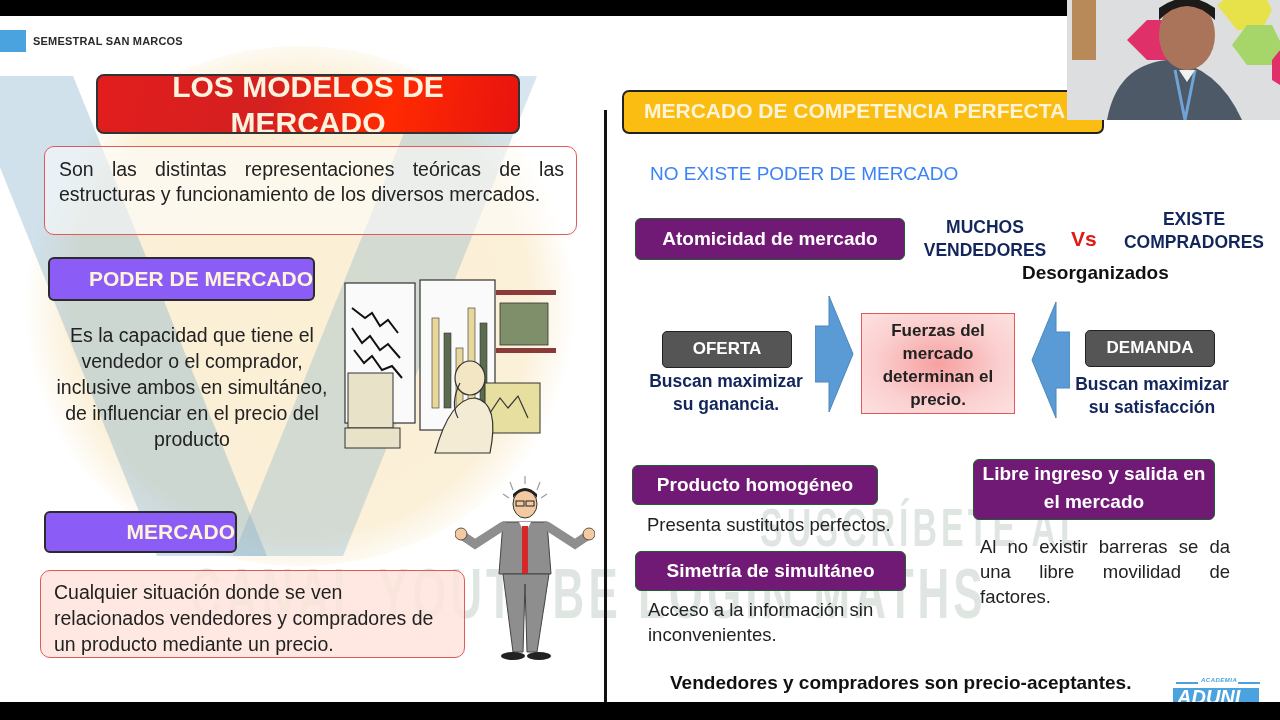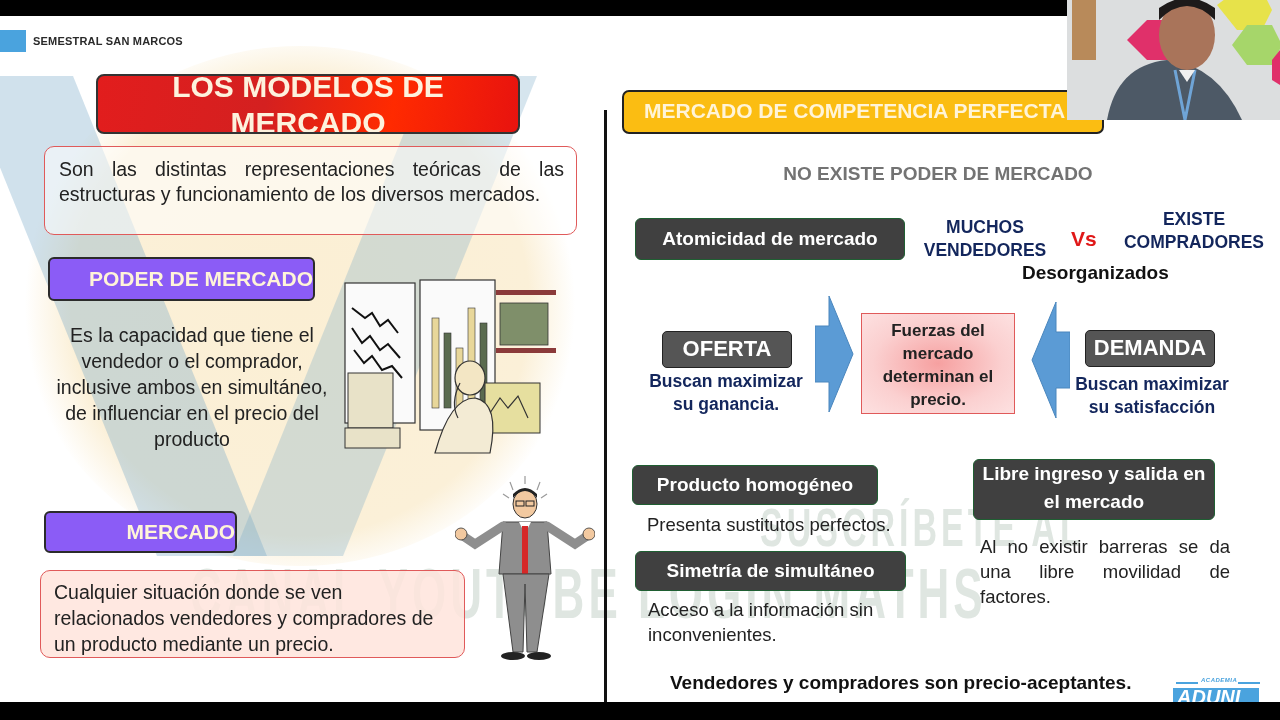--- a/index.html
+++ b/index.html
@@ -38,35 +38,35 @@
   .illus-man { position: absolute; left: 455px; top: 458px; width: 140px; height: 190px; }
 
   .merc-box { position: absolute; left: 40px; top: 554px; width: 425px; height: 88px; border: 1.5px solid #e05a5a; border-radius: 10px; background: rgba(255,228,220,0.85); }
   .merc-text { position: absolute; left: 13px; top: 8px; width: 400px; font-size: 19.5px; line-height: 26px; color: #222; }
 
   .divider { position: absolute; left: 604px; top: 94px; width: 3px; height: 592px; background: #111; }
 
   .mcp-pill { position: absolute; left: 622px; top: 74px; width: 482px; height: 44px; border: 2px solid #222; border-radius: 7px; background: #fbbd12; }
   .mcp-text { position: absolute; left: 20px; top: 7px; font-size: 21px; font-weight: bold; color: #fff4d8; white-space: nowrap; }
 
-  .no-poder { position: absolute; left: 650px; top: 147px; width: 576px; text-align: center; font-size: 19px; font-weight: bold; color: #737373; }
-
-  .green-pill { position: absolute; border: 1.5px solid #1f5f32; border-radius: 6px; background: #404040; color: #fff; font-weight: bold; text-align: center; font-size: 19px; }
+  .no-poder { position: absolute; left: 650px; top: 147px; width: 576px; font-size: 19px; font-weight: normal; color: #3b82f6; }
+
+  .green-pill { position: absolute; border: 1.5px solid #1f5f32; border-radius: 6px; background: #701a75; color: #fff; font-weight: bold; text-align: center; font-size: 19px; }
   .atom { left: 635px; top: 202px; width: 270px; height: 42px; line-height: 40px; }
   .prod { left: 632px; top: 449px; width: 246px; height: 40px; line-height: 38px; }
   .sim  { left: 635px; top: 535px; width: 271px; height: 40px; line-height: 38px; }
   .libre { left: 973px; top: 443px; width: 242px; height: 61px; line-height: 28px; padding-top: 0; }
 
   .navy { position: absolute; color: #13265c; font-weight: bold; text-align: center; font-size: 17.5px; line-height: 23px; }
   .vend { left: 920px; top: 200px; width: 130px; }
   .comp { left: 1118px; top: 192px; width: 152px; }
   .vs { position: absolute; left: 1071px; top: 211px; font-size: 21px; font-weight: bold; color: #e01818; }
   .desorg { position: absolute; left: 1022px; top: 246px; font-size: 19px; font-weight: bold; color: #111; }
 
-  .dark-pill { position: absolute; border: 1.5px solid #222; border-radius: 5px; background: #555; color: #fff; font-weight: bold; text-align: center; font-size: 22px; }
+  .dark-pill { position: absolute; border: 1.5px solid #222; border-radius: 5px; background: #555; color: #fff; font-weight: bold; text-align: center; font-size: 17px; }
   .oferta { left: 662px; top: 315px; width: 130px; height: 37px; line-height: 34px; }
   .demanda { left: 1085px; top: 314px; width: 130px; height: 37px; line-height: 34px; }
   .of-desc { left: 640px; top: 354px; width: 172px; }
   .de-desc { left: 1066px; top: 357px; width: 172px; }
 
   .center-box { position: absolute; left: 861px; top: 297px; width: 154px; height: 101px; border: 1.5px solid #e05a5a;
     background: radial-gradient(ellipse at center, #f6a0a0 0%, #fbd0d0 60%, #fde1e1 100%); }
   .center-text { position: absolute; left: 0; top: 5px; width: 100%; text-align: center; font-size: 17px; font-weight: bold; line-height: 23px; color: #222; }
 
   .arrow { position: absolute; }

